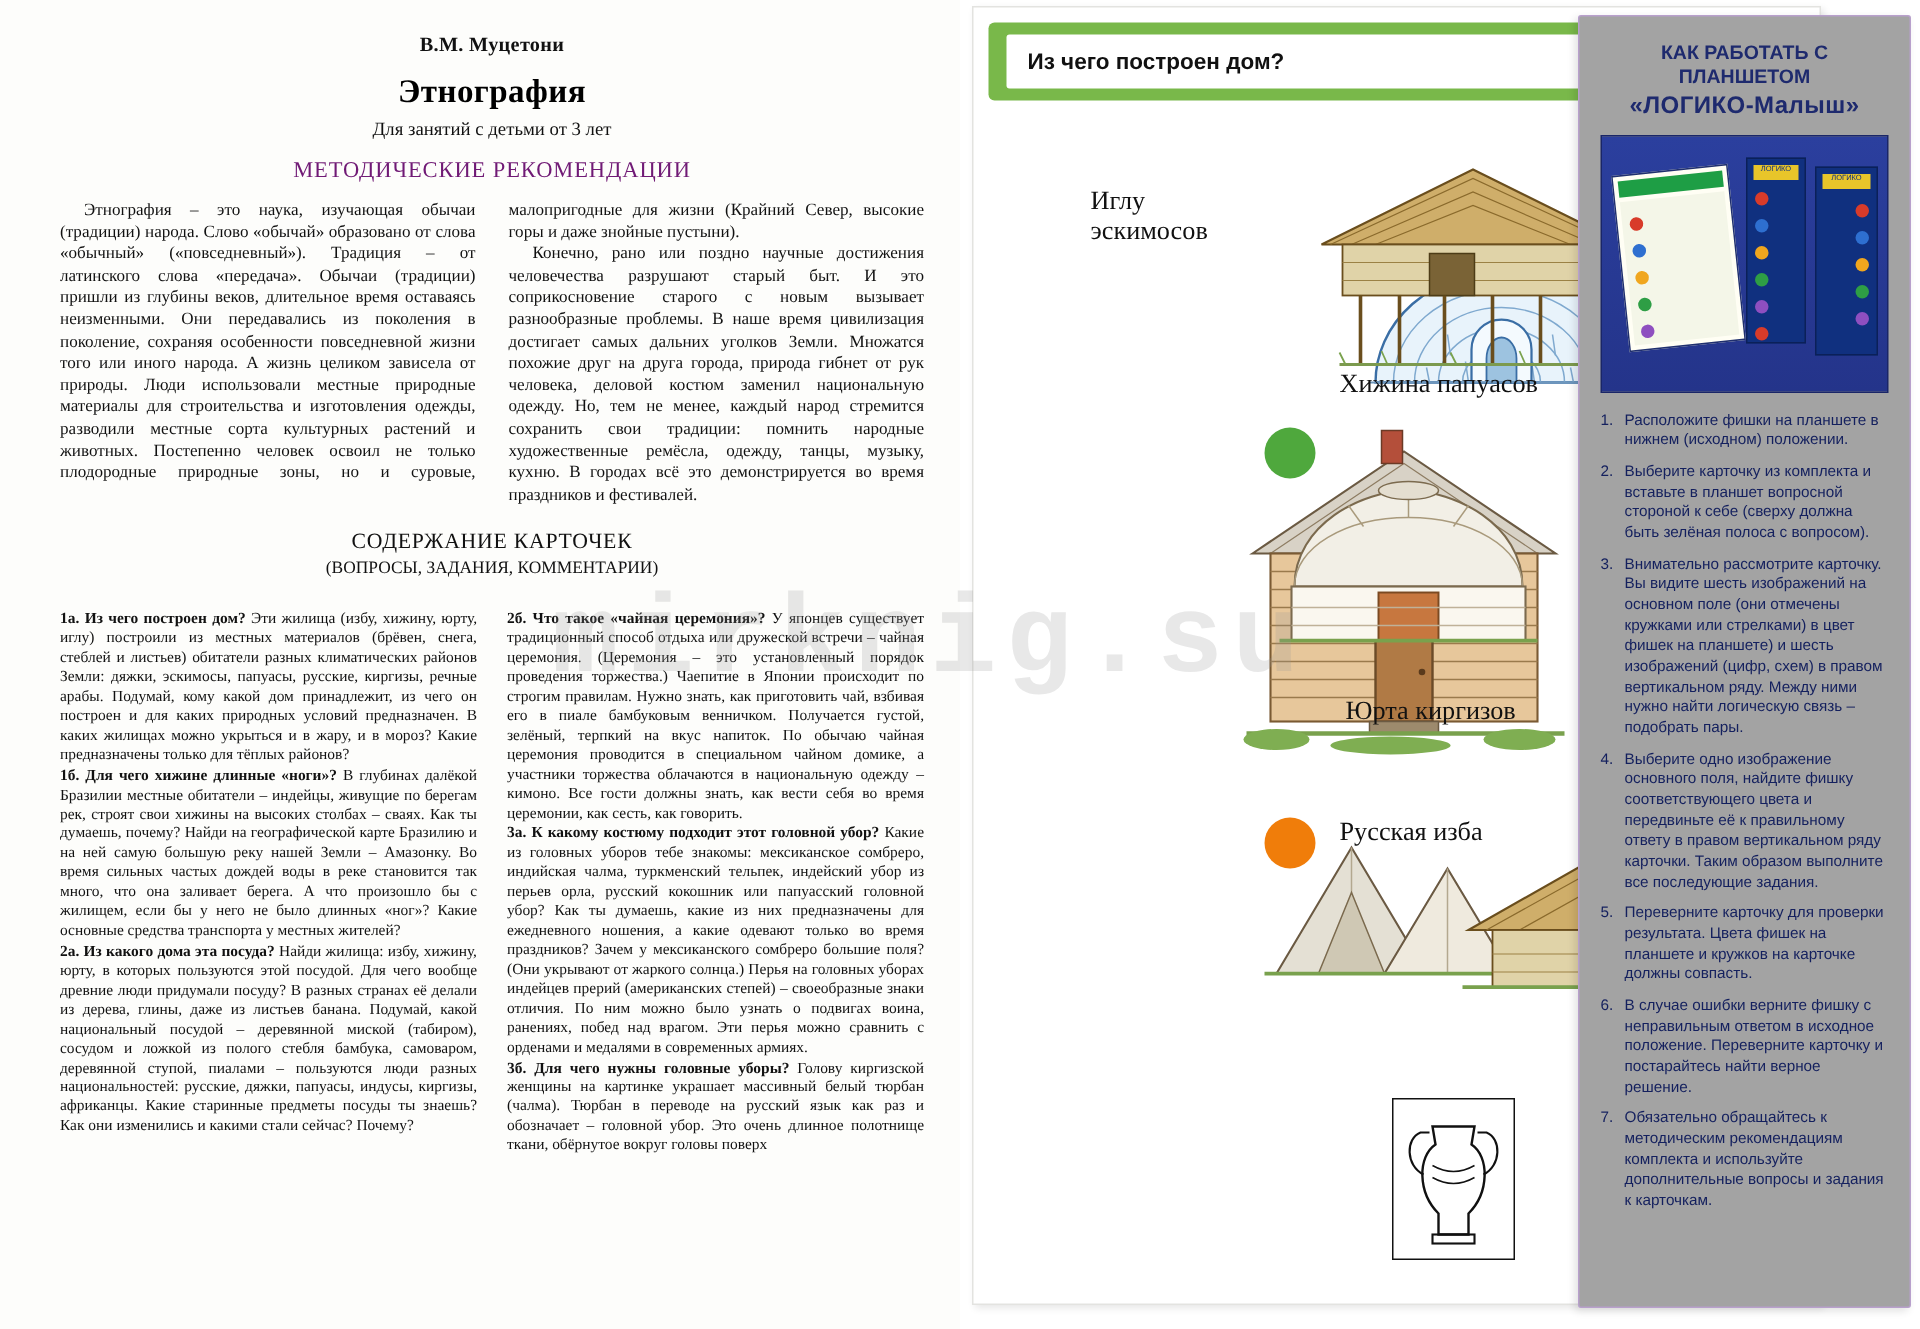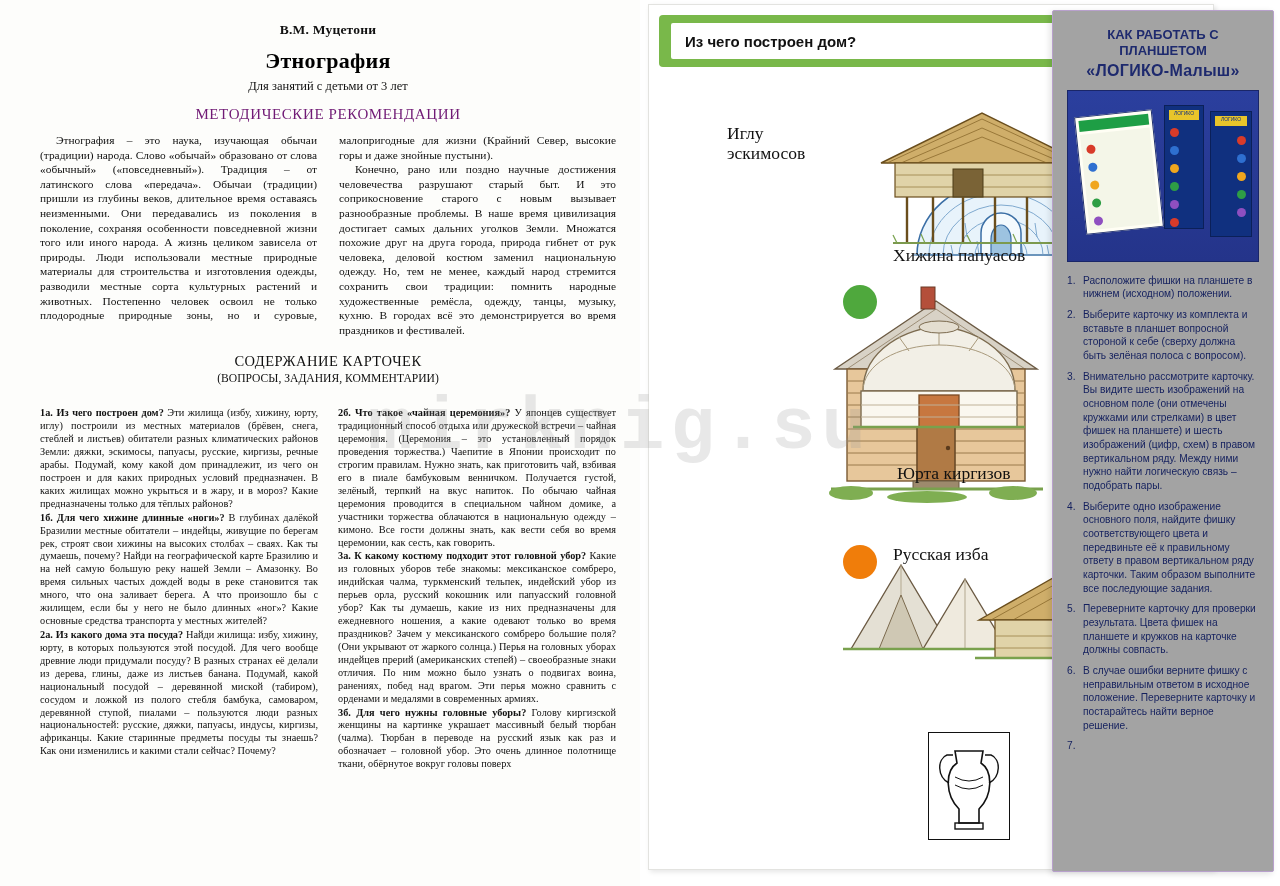--- a/index.html
+++ b/index.html
@@ -446,18 +446,18 @@
       </div>
     </div>
 
     <ul class="pp-list">
       <li><span class="num">1.</span><span>Расположите фишки на планшете в нижнем (исходном) положении.</span></li>
       <li><span class="num">2.</span><span>Выберите карточку из комплекта и вставьте в планшет вопросной стороной к себе (сверху должна быть зелёная полоса с вопросом).</span></li>
       <li><span class="num">3.</span><span>Внимательно рассмотрите карточку. Вы видите шесть изображений на основном поле (они отмечены кружками или стрелками) в цвет фишек на планшете) и шесть изображений (цифр, схем) в правом вертикальном ряду. Между ними нужно найти логическую связь – подобрать пары.</span></li>
       <li><span class="num">4.</span><span>Выберите одно изображение основного поля, найдите фишку соответствующего цвета и передвиньте её к правильному ответу в правом вертикальном ряду карточки. Таким образом выполните все последующие задания.</span></li>
       <li><span class="num">5.</span><span>Переверните карточку для проверки результата. Цвета фишек на планшете и кружков на карточке должны совпасть.</span></li>
       <li><span class="num">6.</span><span>В случае ошибки верните фишку с неправильным ответом в исходное положение. Переверните карточку и постарайтесь найти верное решение.</span></li>
-      <li><span class="num">7.</span></li>
+      <li><span class="num">7.</span><span>Обязательно обращайтесь к методическим рекомендациям комплекта и используйте дополнительные вопросы и задания к карточкам.</span></li>
     </ul>
   </div>
 
   <div class="watermark">mirknig.su</div>
 </div>
 
 </body></html>

